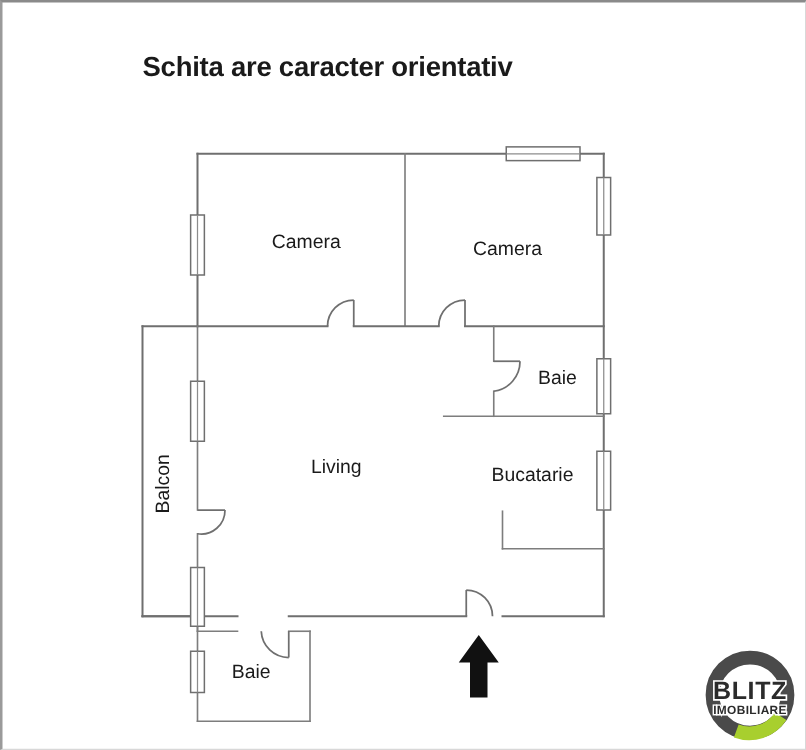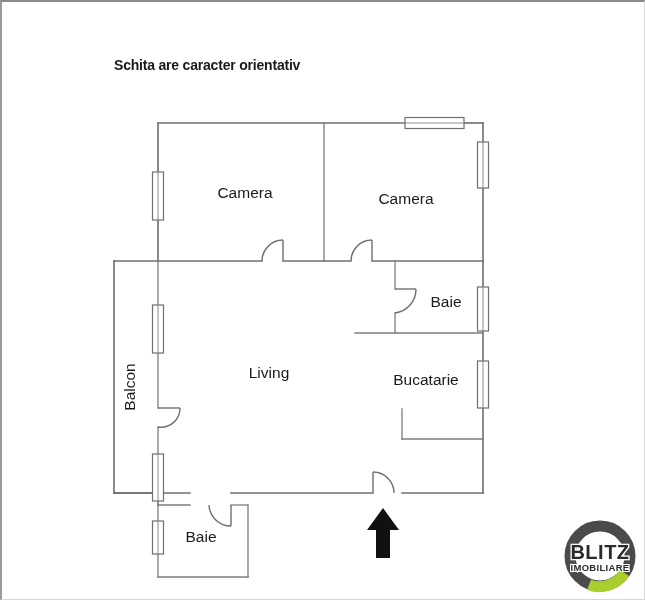--- a/index.html
+++ b/index.html
@@ -21,22 +21,22 @@
     background: #ffffff;
     box-sizing: border-box;
     border-top: 2px solid #8a8a8a;
     border-left: 2px solid #9a9a9a;
     border-right: 1px solid #d8d8d8;
     border-bottom: 1px solid #d8d8d8;
   }
   #plan-title {
     position: absolute;
     left: 112px;
-    top: 55px;
-    font-size: 14px;
+    top: 39px;
+    font-size: 22px;
     font-weight: 600;
     color: #1a1a1a;
     letter-spacing: -0.2px;
     white-space: nowrap;
   }
   #floorplan-svg {
     position: absolute;
     left: 0;
     top: 0;
   }

